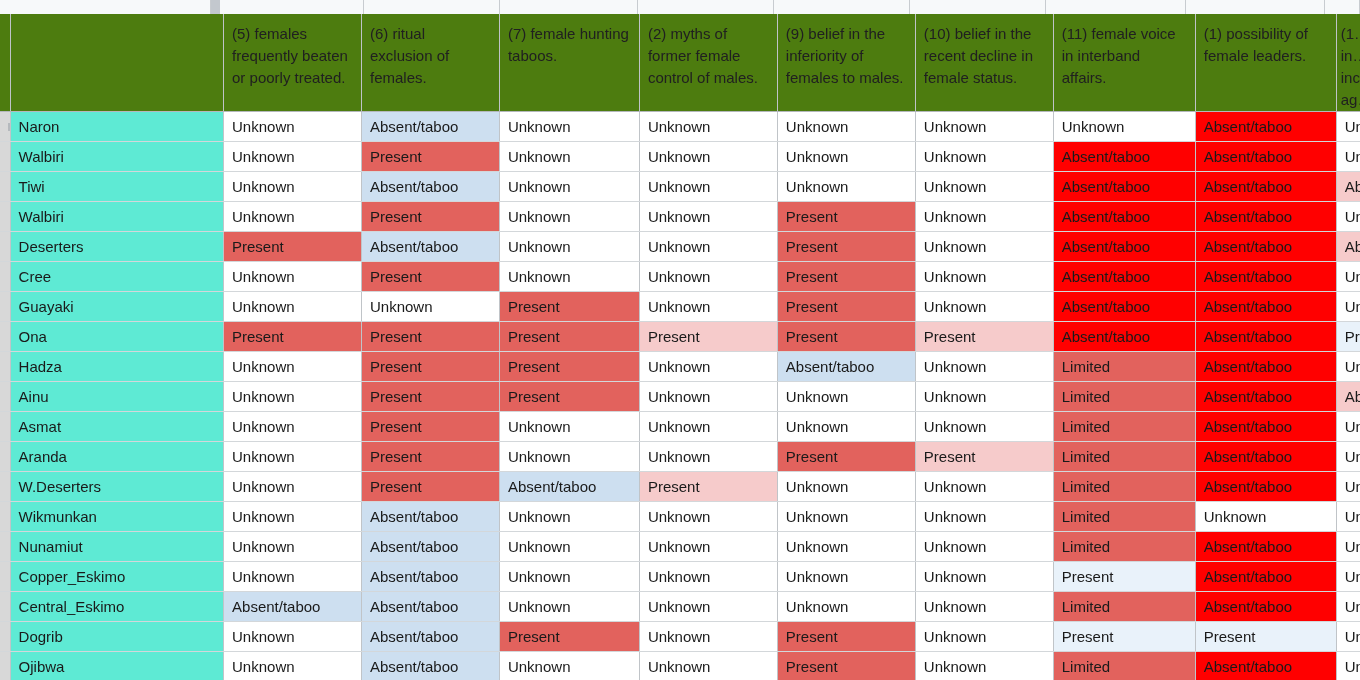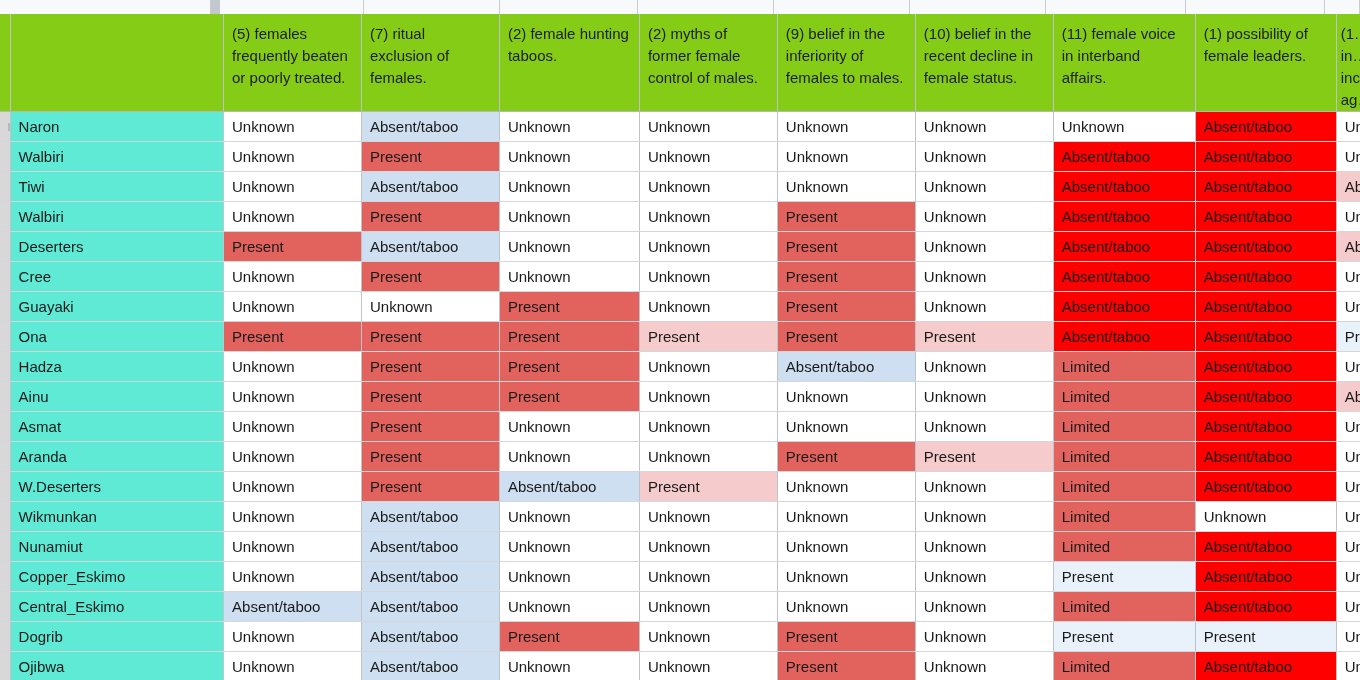--- a/index.html
+++ b/index.html
@@ -42,21 +42,21 @@
     text-align:left;
     vertical-align:middle;
     white-space:nowrap;
     overflow:hidden;
     line-height:29px;
     height:29px;
   }
 
   
   tr.hdr th{
-    background:#84cc16;
+    background:#4d7c0f;
     vertical-align:top;
     white-space:normal;
     line-height:22px;
     height:94px;
     padding:9px 8px 0 8px;
     border-bottom:1px solid #b4b8bc;
     border-right:1px solid #bfc3c7;
     color:#202020;
     font-size:15px;
   }
@@ -124,22 +124,22 @@
       <col style="width:137px">
       <col style="width:141px">
       <col style="width:140px">
       <col style="width:35px">
     </colgroup>
     <thead>
       <tr class="hdr">
         <th class="gutter"></th>
         <th class="corner"></th>
         <th>(5) females frequently beaten or poorly treated.</th>
-        <th>(7) ritual exclusion of females.</th>
-        <th>(2) female hunting taboos.</th>
+        <th>(6) ritual exclusion of females.</th>
+        <th>(7) female hunting taboos.</th>
         <th>(2) myths of former female control of males.</th>
         <th>(9) belief in the inferiority of females to males.</th>
         <th>(10) belief in the recent decline in female status.</th>
         <th>(11) female voice in interband affairs.</th>
         <th>(1) possibility of female leaders.</th>
         <th class="clip-col">(1… in… inc… ag…</th>
       </tr>
     </thead>
     <tbody id="grid-body">
         <tr>

